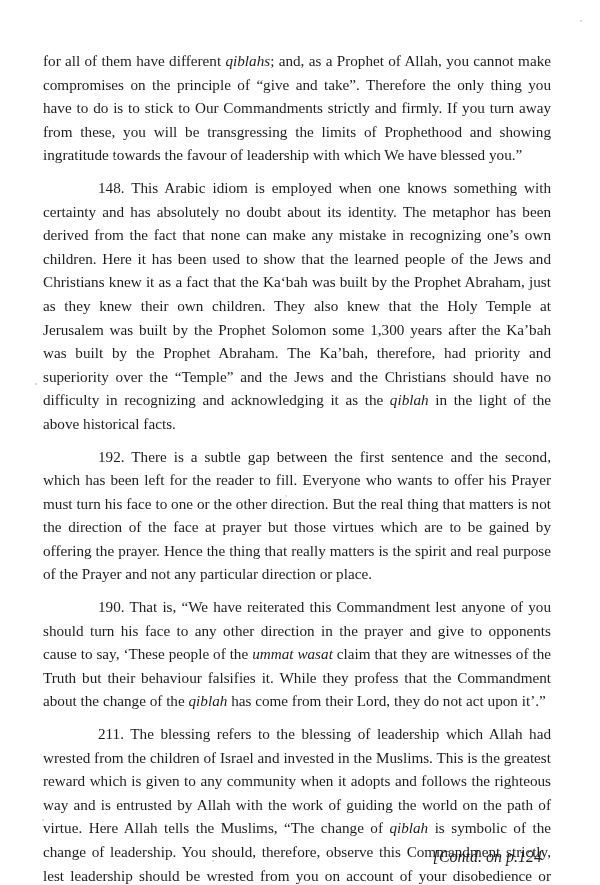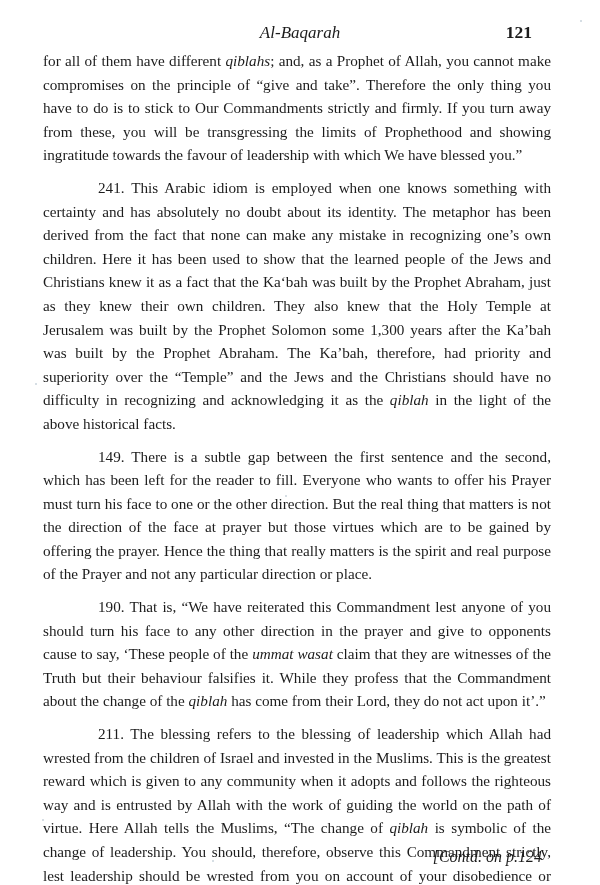--- a/index.html
+++ b/index.html
@@ -63,37 +63,33 @@
       font-style: italic;
       font-size: 16px;
     }
     .speck { position:absolute; width:2px; height:2px; background:#c9d3db; border-radius:1px; }
   </style>
 </head>
 <body>
 
 <div class="page">
 
-  <div class="running-head">
-    <div class="running-title">Al-Baqarah</div>
-    <div class="page-number">121</div>
-  </div>
 
   <div class="body-text">
     <p class="para">
       <span>for all of them have different </span><em>qiblahs</em><span>; and, as a Prophet of Allah, you cannot make compromises on the principle of “give and take”. Therefore the only thing you have to do is to stick to Our Commandments strictly and firmly. If you turn away from these, you will be transgressing the limits of Prophethood and showing ingratitude towards the favour of leadership with which We have blessed you.”</span>
     </p>
 
     <p class="para note">
-      <span class="note-num">241.</span>
+      <span class="note-num">148.</span>
       <span>This Arabic idiom is employed when one knows something with certainty and has absolutely no doubt about its identity. The metaphor has been derived from the fact that none can make any mistake in recognizing one’s own children. Here it has been used to show that the learned people of the Jews and Christians knew it as a fact that the Ka‘bah was built by the Prophet Abraham, just as they knew their own children. They also knew that the Holy Temple at Jerusalem was built by the Prophet Solomon some 1,300 years after the Ka’bah was built by the Prophet Abraham. The Ka’bah, therefore, had priority and superiority over the “Temple” and the Jews and the Christians should have no difficulty in recognizing and acknowledging it as the </span><em>qiblah</em><span> in the light of the above historical facts.</span>
     </p>
 
     <p class="para note">
-      <span class="note-num">149.</span>
+      <span class="note-num">192.</span>
       <span>There is a subtle gap between the first sentence and the second, which has been left for the reader to fill. Everyone who wants to offer his Prayer must turn his face to one or the other direction. But the real thing that matters is not the direction of the face at prayer but those virtues which are to be gained by offering the prayer. Hence the thing that really matters is the spirit and real purpose of the Prayer and not any particular direction or place.</span>
     </p>
 
     <p class="para note">
       <span class="note-num">190.</span>
       <span>That is, “We have reiterated this Commandment lest anyone of you should turn his face to any other direction in the prayer and give to opponents cause to say, ‘These people of the </span><em>ummat wasat</em><span> claim that they are witnesses of the Truth but their behaviour falsifies it. While they profess that the Commandment about the change of the </span><em>qiblah</em><span> has come from their Lord, they do not act upon it’.”</span>
     </p>
 
     <p class="para note">
       <span class="note-num">211.</span>

